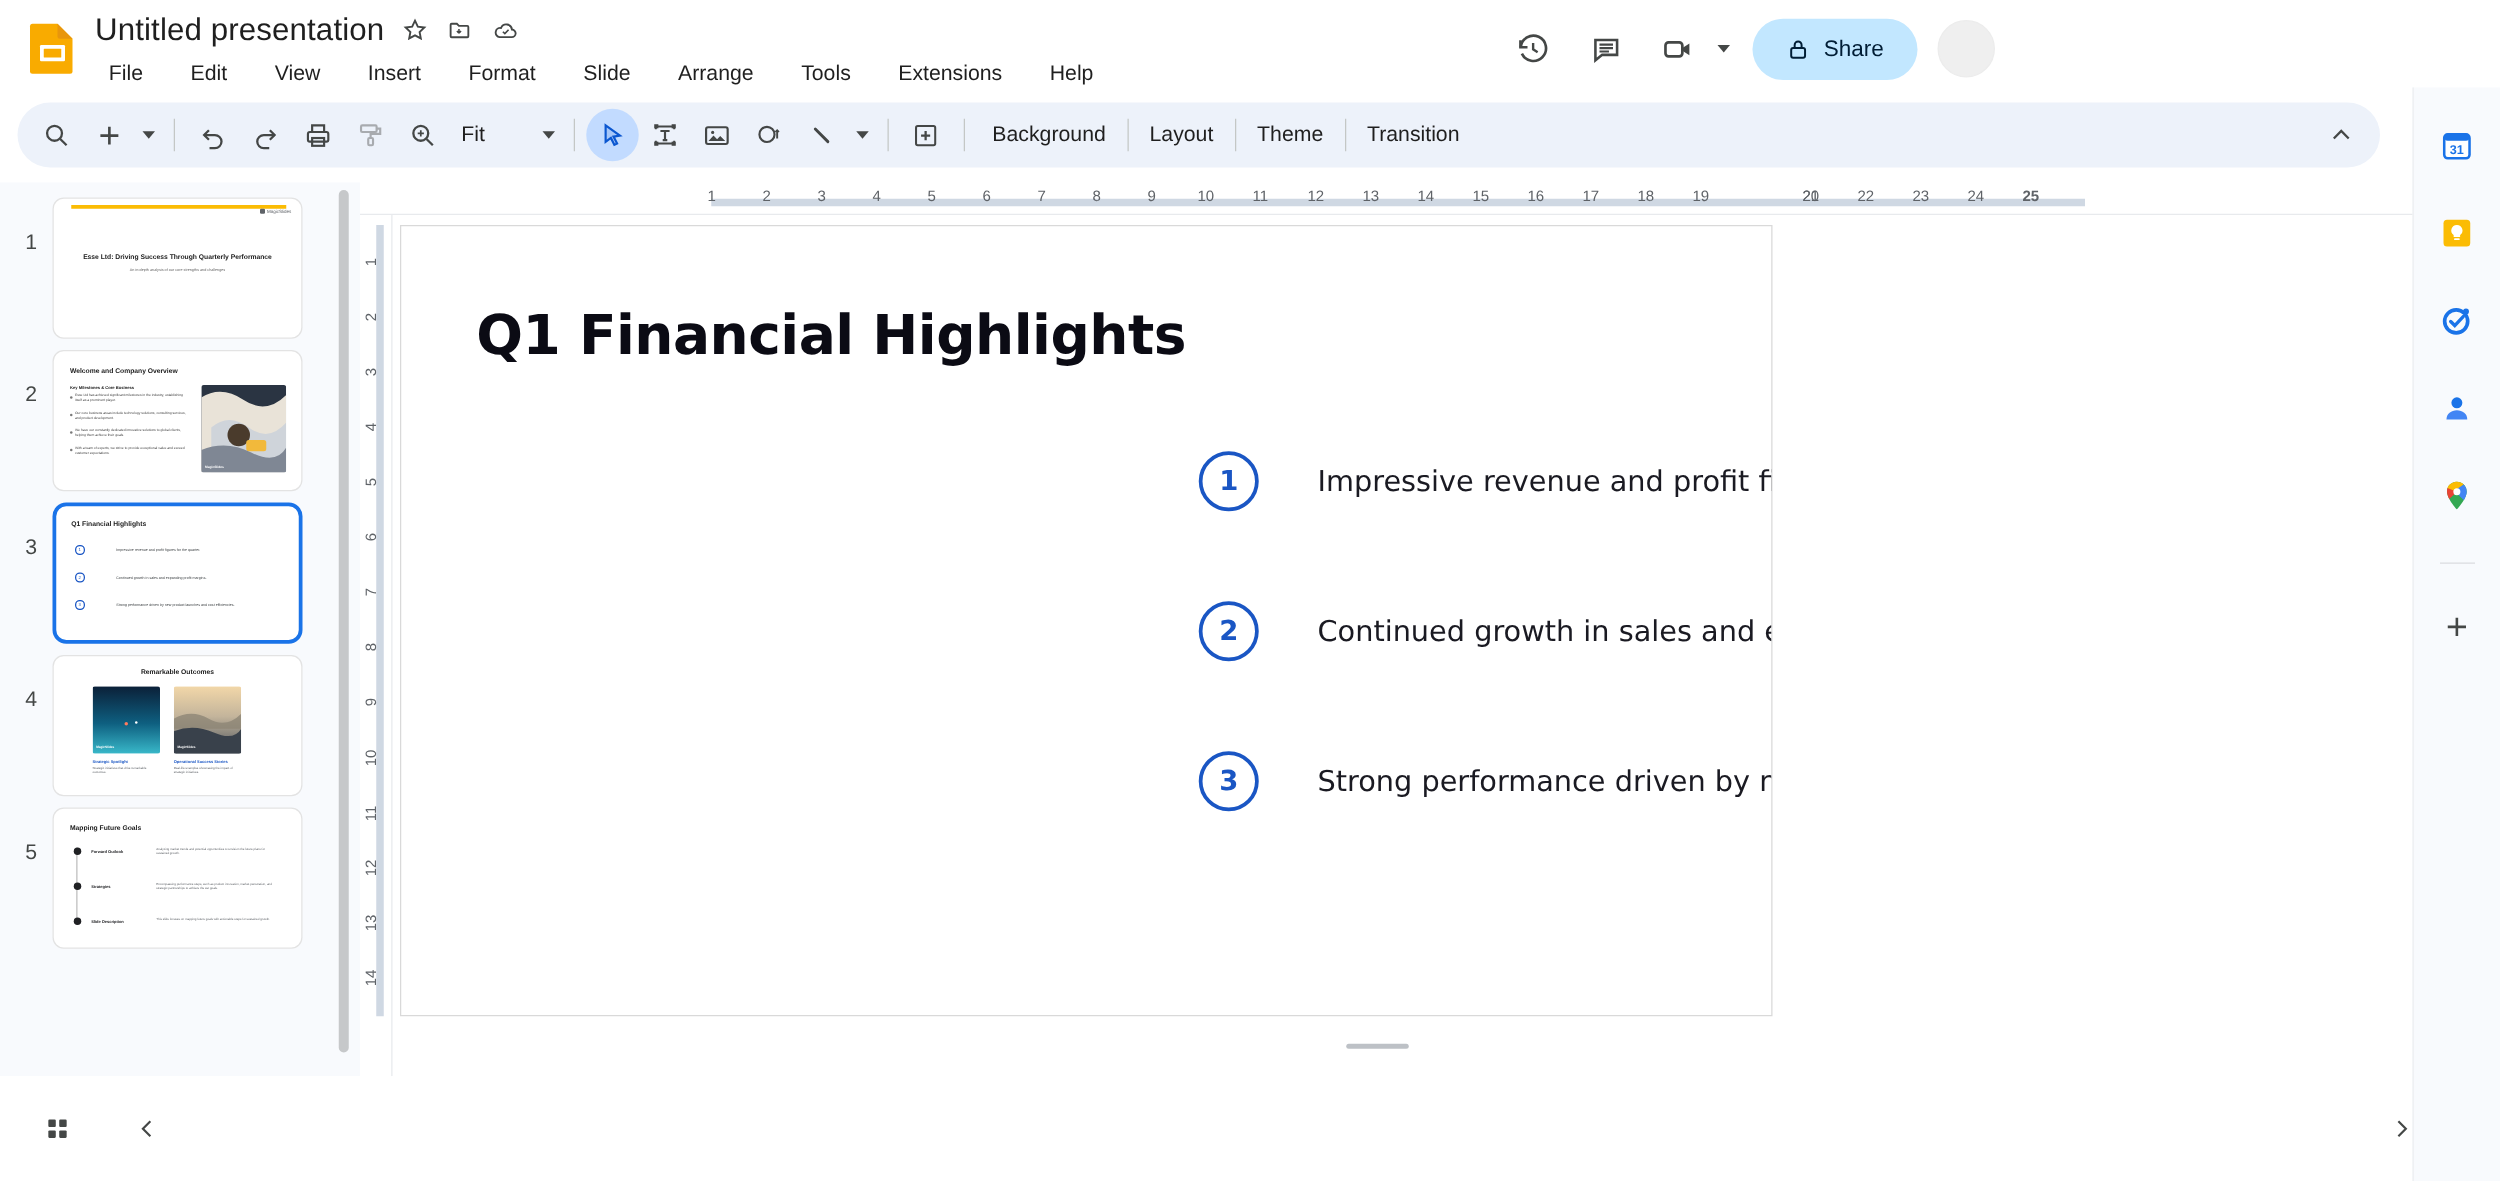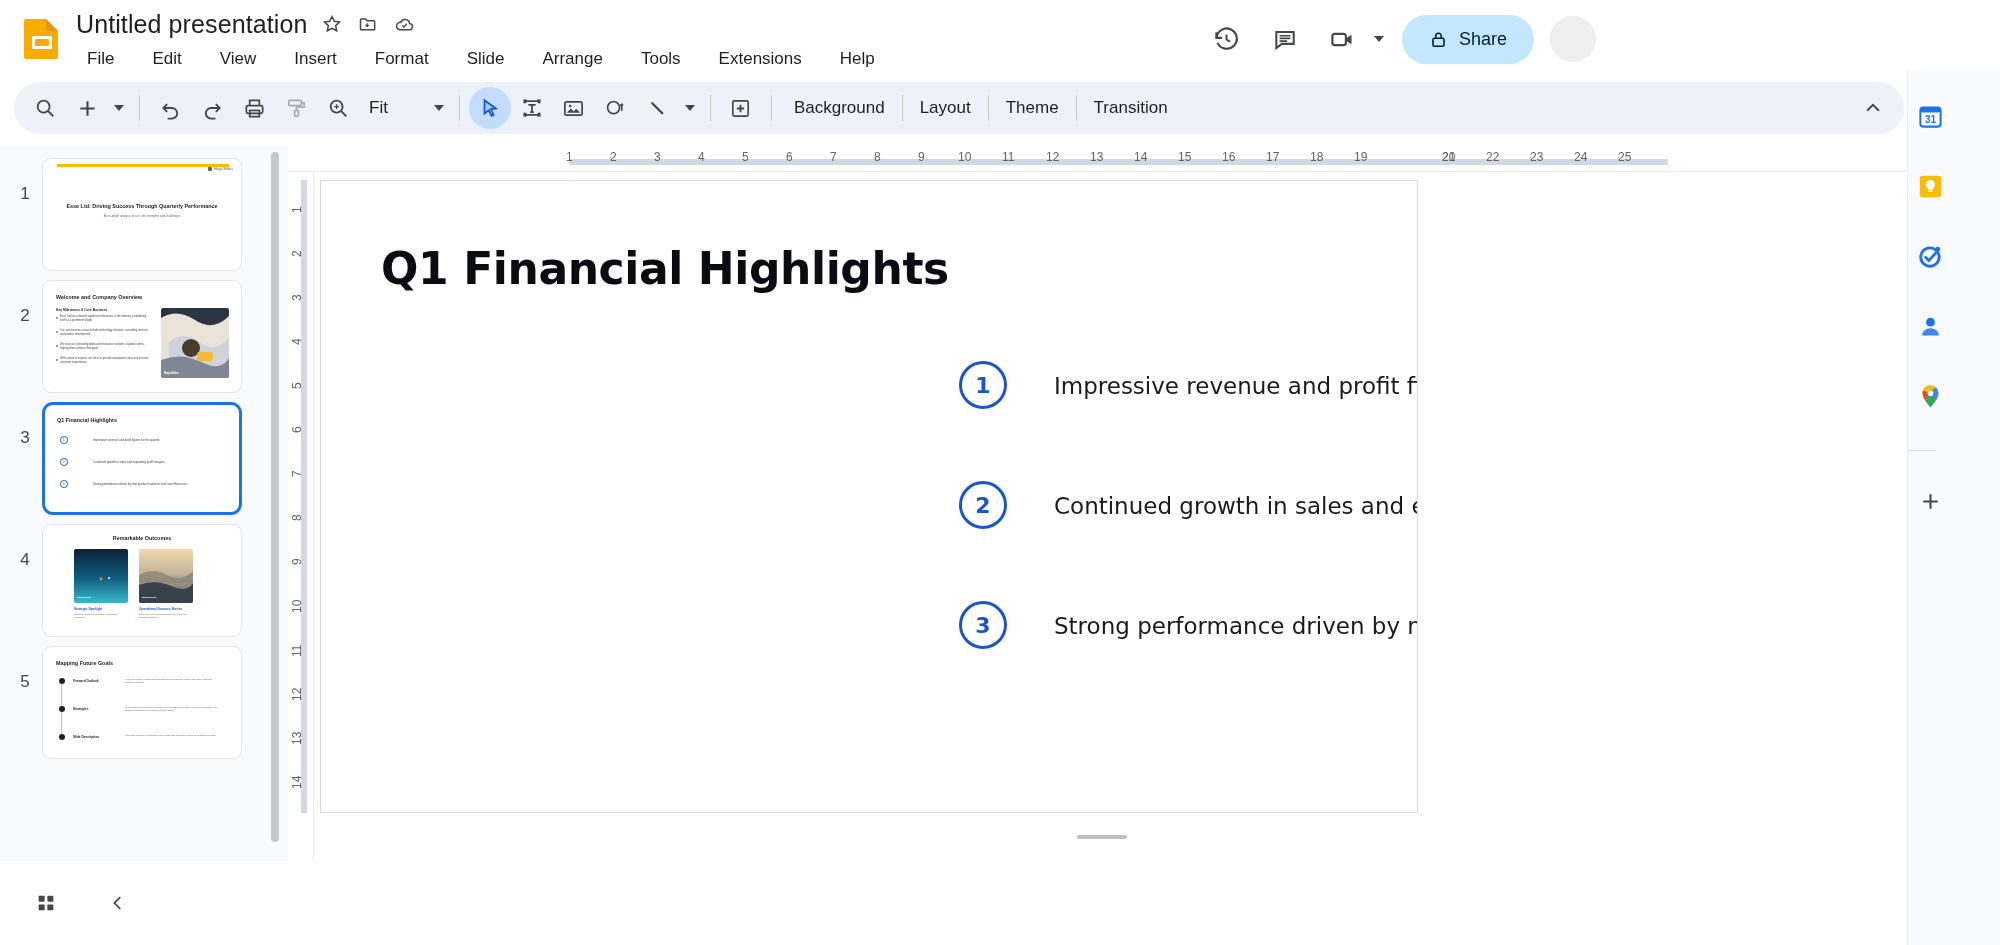--- a/index.html
+++ b/index.html
@@ -254,23 +254,23 @@
     font-size: 19px; color: #3c4043; cursor: text;
   }
   .notes-expand {
     position: absolute; right: 13px; top: 22px;
     width: 40px; height: 40px; border-radius: 50%;
     display:flex;align-items:center;justify-content:center; cursor:pointer; color:#444746;
   }
 
   
   .side-panel {
-    position: absolute; right: 0; top: 70px; width: 93px; height: 875px;
+    position: absolute; right: 0; top: 70px; width: 70px; height: 875px;
     background: #f8fafd; border-left: 1px solid #ebedf0;
-    display: flex; flex-direction: column; align-items: flex-start;
+    display: flex; flex-direction: column; align-items: center;
     padding-top: 24px; gap: 26px;
   }
   .sp-btn {
     width: 44px; height: 44px; border-radius: 50%;
     display:flex; align-items:center; justify-content:center; cursor:pointer;
   }
   .sp-div { width: 28px; height: 1px; background: #dadce0; margin: 6px 0 2px 0; }
 </style>
 </head>
 <body>
@@ -611,21 +611,21 @@
       <span class="rt" style="left: 890px;">15</span>
       <span class="rt" style="left: 934px;">16</span>
       <span class="rt" style="left: 978px;">17</span>
       <span class="rt" style="left: 1022px;">18</span>
       <span class="rt" style="left: 1066px;">19</span>
       <span class="rt" style="left: 1110px; margin-left: 44px;">20</span>
       <span class="rt" style="left: 1154px;">21</span>
       <span class="rt" style="left: 1198px;">22</span>
       <span class="rt" style="left: 1242px;">23</span>
       <span class="rt" style="left: 1286px;">24</span>
-      <span class="rt" style="left: 1330px;">25</span>
+      <span class="rt" style="left: 1330px; font-weight: bold;">25</span>
     </div>
 </div>
 <div class="ruler-v">
   <div class="active-range"></div>
   <div id="vticks">
       <span class="rtv" style="top: 41px;">1</span>
       <span class="rtv" style="top: 85px;">2</span>
       <span class="rtv" style="top: 129px;">3</span>
       <span class="rtv" style="top: 173px;">4</span>
       <span class="rtv" style="top: 217px;">5</span>

